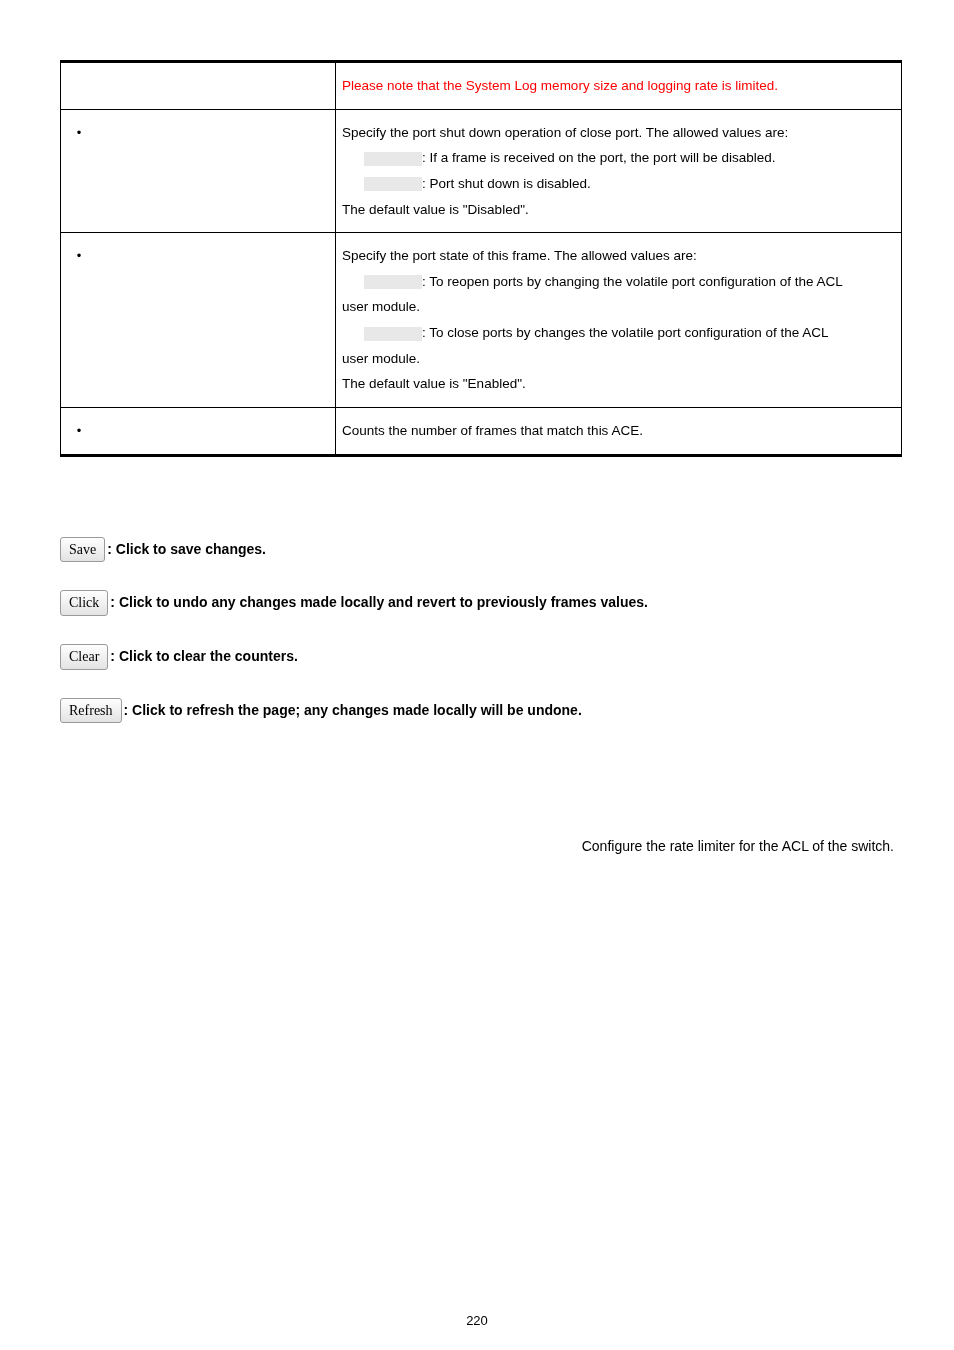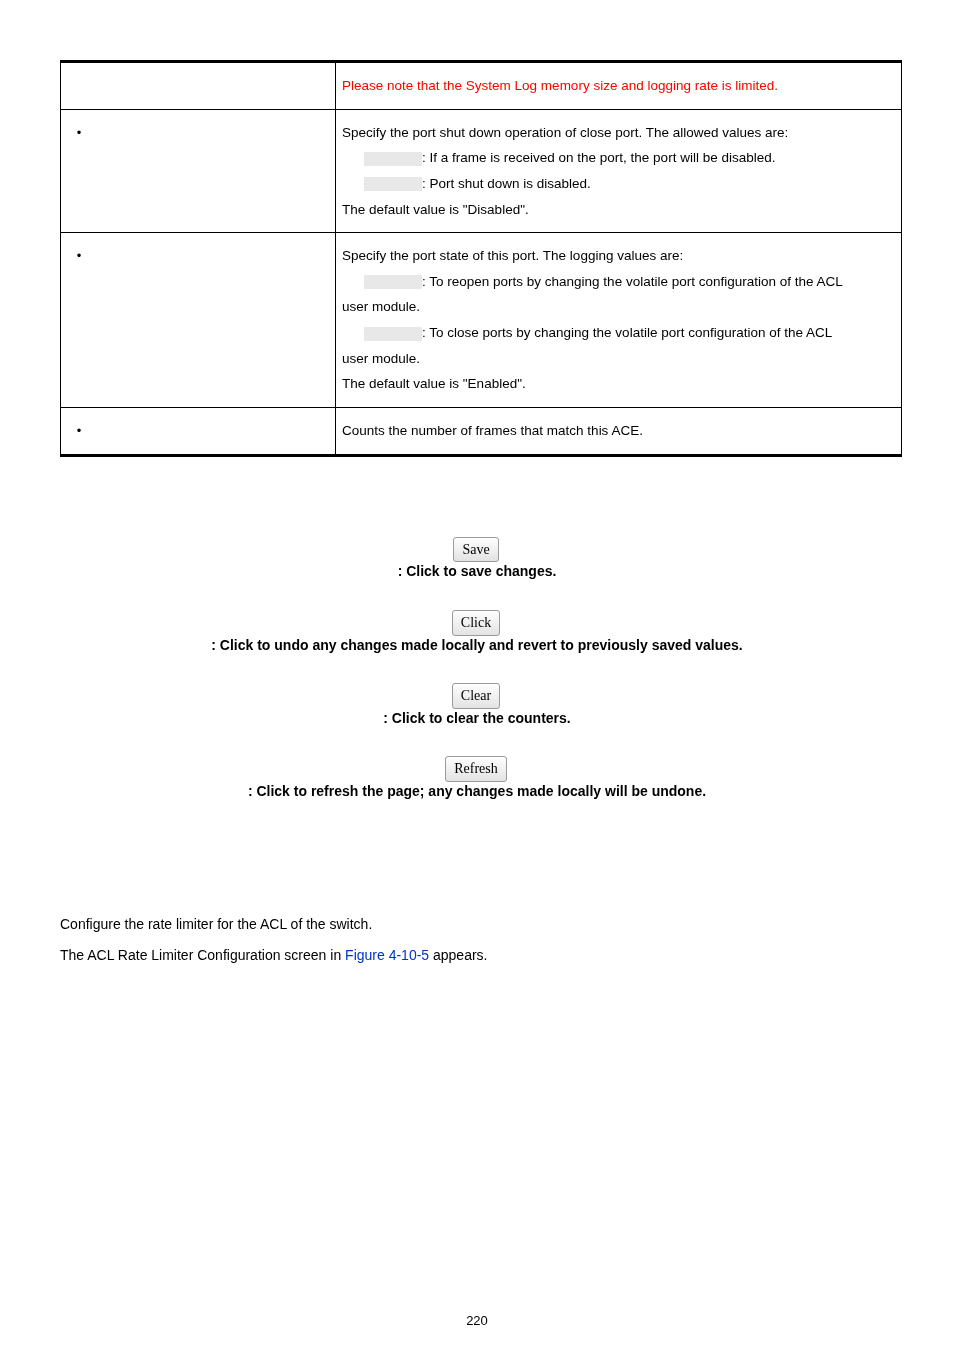--- a/index.html
+++ b/index.html
@@ -65,21 +65,20 @@
 
   .buttons-desc {
     margin-top: 80px;
     font-size: 14px;
     line-height: 1.4;
   }
   .button-row {
     display: flex;
     align-items: center;
     margin-bottom: 28px;
-    flex-direction: column;
   }
   .ui-btn {
     font-family: "Times New Roman", Times, serif;
     font-size: 14px;
     border: 1px solid #9a9a9a;
     background: linear-gradient(#fefefe, #e3e3e3);
     padding: 2px 8px;
     border-radius: 3px;
     margin-right: 2px;
     white-space: nowrap;
@@ -87,21 +86,21 @@
   .btn-desc {
     font-size: 14px;
     font-weight: bold;
   }
 
   .paras {
     margin-top: 110px;
     font-size: 14px;
     line-height: 1.9;
   }
-  .paras p { margin: 0 0 4px 0; }
+  .paras p { margin: 0 0 4px 0; text-align: right; }
   .blue-link { color: #0033cc; }
 
   .page-num {
     position: absolute;
     bottom: 22px;
     left: 0;
     right: 0;
     text-align: center;
     font-size: 13px;
   }
@@ -132,27 +131,27 @@
           <span class="grey-box"></span><span>: Port shut down is disabled.</span>
         </span>
         <span>The default value is "Disabled".</span>
       </td>
     </tr>
     <tr>
       <td class="bullet-cell">
         <span class="bullet">•</span>
       </td>
       <td class="content-cell">
-        <span>Specify the port state of this port. The logging values are:</span>
+        <span>Specify the port state of this frame. The allowed values are:</span>
         <span class="indent">
           <span class="grey-box"></span><span>: To reopen ports by changing the volatile port configuration of the ACL</span>
         </span>
         <span>user module.</span>
         <span class="indent">
-          <span class="grey-box"></span><span>: To close ports by changing the volatile port configuration of the ACL</span>
+          <span class="grey-box"></span><span>: To close ports by changes the volatile port configuration of the ACL</span>
         </span>
         <span>user module.</span><br>
         <span>The default value is "Enabled".</span>
       </td>
     </tr>
     <tr class="bottom-edge">
       <td class="bullet-cell">
         <span class="bullet">•</span>
       </td>
       <td class="content-cell">
@@ -164,37 +163,34 @@
 
   <div class="buttons-desc">
 
     <div class="button-row">
       <span class="ui-btn">Save</span>
       <span class="btn-desc">: Click to save changes.</span>
     </div>
 
     <div class="button-row">
       <span class="ui-btn">Click</span>
-      <span class="btn-desc">: Click to undo any changes made locally and revert to previously saved values.</span>
+      <span class="btn-desc">: Click to undo any changes made locally and revert to previously frames values.</span>
     </div>
 
     <div class="button-row">
       <span class="ui-btn">Clear</span>
       <span class="btn-desc">: Click to clear the counters.</span>
     </div>
 
     <div class="button-row">
       <span class="ui-btn">Refresh</span>
       <span class="btn-desc">: Click to refresh the page; any changes made locally will be undone.</span>
     </div>
 
   </div>
 
   <div class="paras">
     <p>Configure the rate limiter for the ACL of the switch.</p>
-    <p>
-      <span>The ACL Rate Limiter Configuration screen in </span><span class="blue-link">Figure 4-10-5</span><span> appears.</span>
-    </p>
   </div>
 
   <div class="page-num">220</div>
 
 </div>
 
 </body></html>

